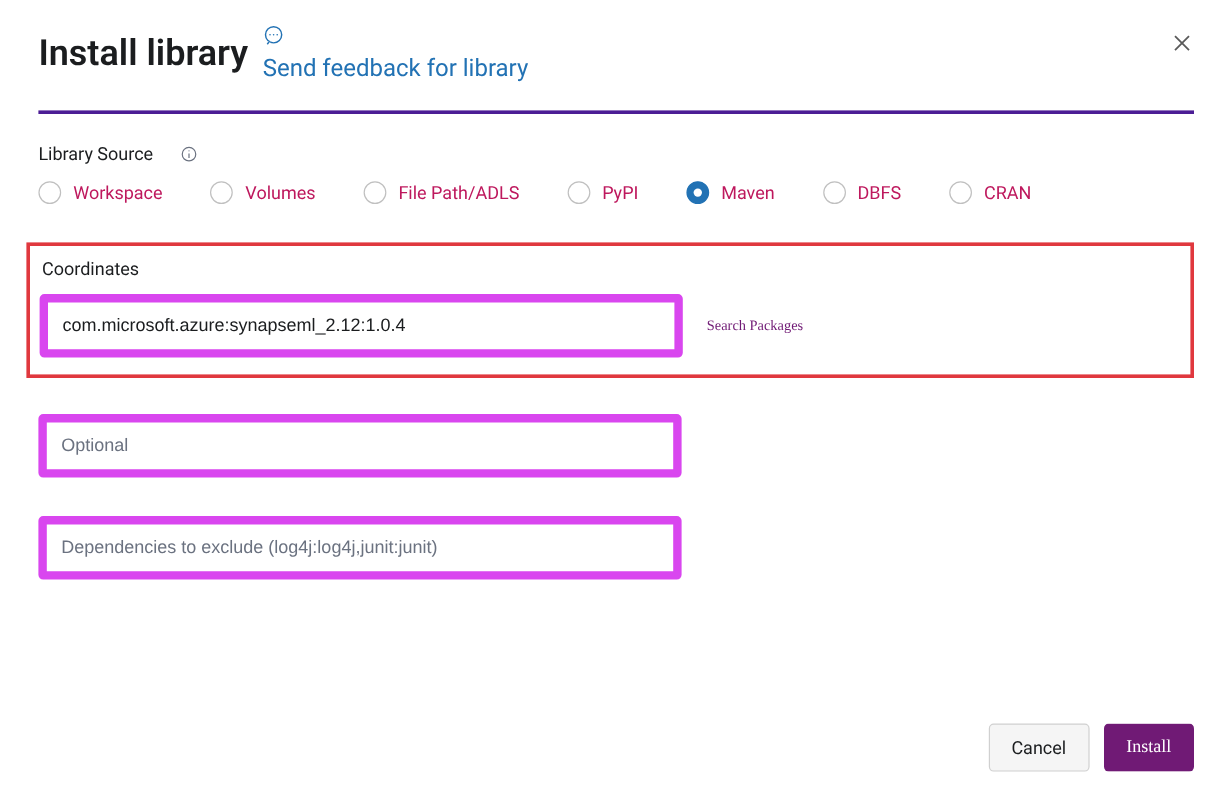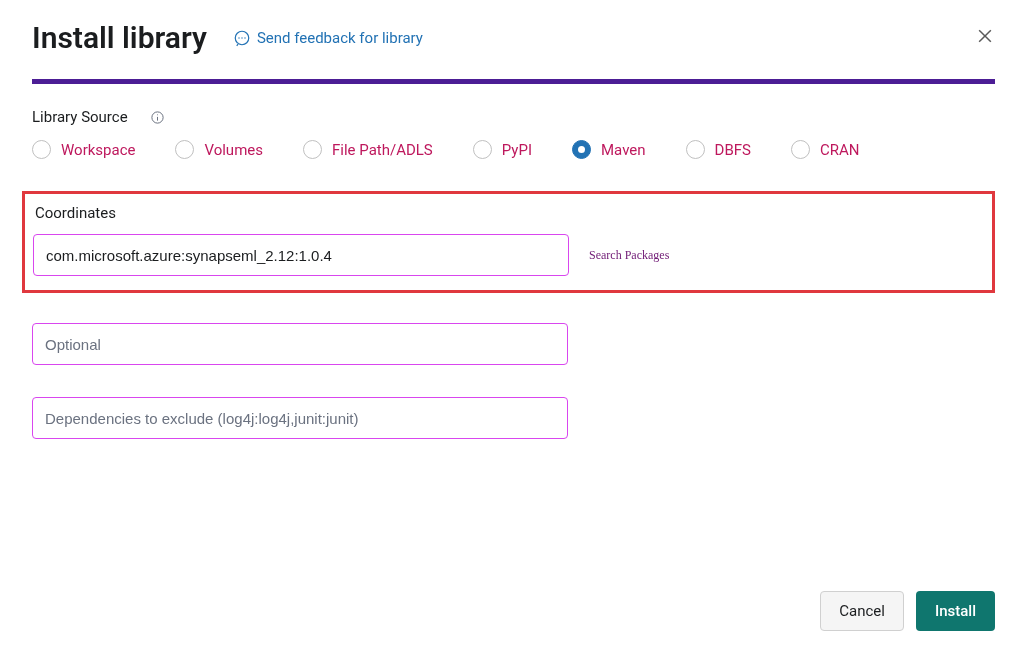--- a/index.html
+++ b/index.html
@@ -12,39 +12,40 @@
       background: #fff;
       color: #1b1d1f;
       width: 1027px;
       height: 655px;
       padding: 20px 32px;
       position: relative;
     }
     .header {
       display: flex;
       align-items: center;
-      gap: 26px;
+      gap: 12px;
       margin-bottom: 24px;
       padding-bottom: 24px;
-      border-bottom: 5px solid #4c1d95;
+      border-bottom: 3px solid #4c1d95;
       position: relative;
     }
     .title {
       font-size: 30px;
       font-weight: 600;
       color: #1b1d1f;
     }
     .feedback-link {
       display: flex;
       align-items: flex-start;
       gap: 6px;
       color: #2272B4;
-      font-size: 15px;
+      font-size: 20px;
       text-decoration: none;
       cursor: pointer;
+      flex-direction: column;
     }
     .feedback-icon svg {
       display: block;
     }
     .close-btn {
       position: absolute;
       right: 0;
       top: 6px;
       cursor: pointer;
       color: #5a5a5a;
@@ -120,63 +121,64 @@
       padding: 10px 8px 14px 8px;
       margin-left: -10px;
       margin-bottom: 30px;
     }
     .highlight-box .field-label {
       margin-left: 2px;
       margin-bottom: 12px;
     }
     .text-input {
       width: 536px;
-      height: 42px;
+      height: 53px;
       padding: 0 12px;
-      border: 1px solid #d946ef;
+      border: 7px solid #d946ef;
       border-radius: 4px;
       font-size: 15px;
       color: #1b1d1f;
       background: #fff;
       outline: none;
     }
     .text-input::placeholder {
       color: #6b7280;
     }
     .search-link {
       color: #701a75;
       font-size: 12px;
       cursor: pointer;
       font-family: Liberation Serif, serif;
     }
     .footer {
       position: absolute;
-      bottom: 24px;
+      bottom: 12px;
       right: 32px;
       display: flex;
       gap: 12px;
     }
     .btn {
       height: 40px;
       padding: 0 18px;
       border-radius: 4px;
       font-size: 15px;
       cursor: pointer;
       border: 1px solid transparent;
       font-family: inherit;
     }
     .btn-cancel {
       background: #f5f5f5;
       border-color: #d0d0d0;
       color: #1b1d1f;
     }
     .btn-install {
-      background: #0f766e;
+      background: #701a75;
       color: #fff;
       font-weight: 500;
+      font-family: Liberation Serif, serif;
     }
   </style>
 </head>
 <body>
 
 <div class="header">
   <h1 class="title">Install library</h1>
   <a class="feedback-link">
     <span class="feedback-icon">
       <svg width="18" height="18" viewBox="0 0 24 24" fill="none" stroke="#2272B4" stroke-width="1.6">

